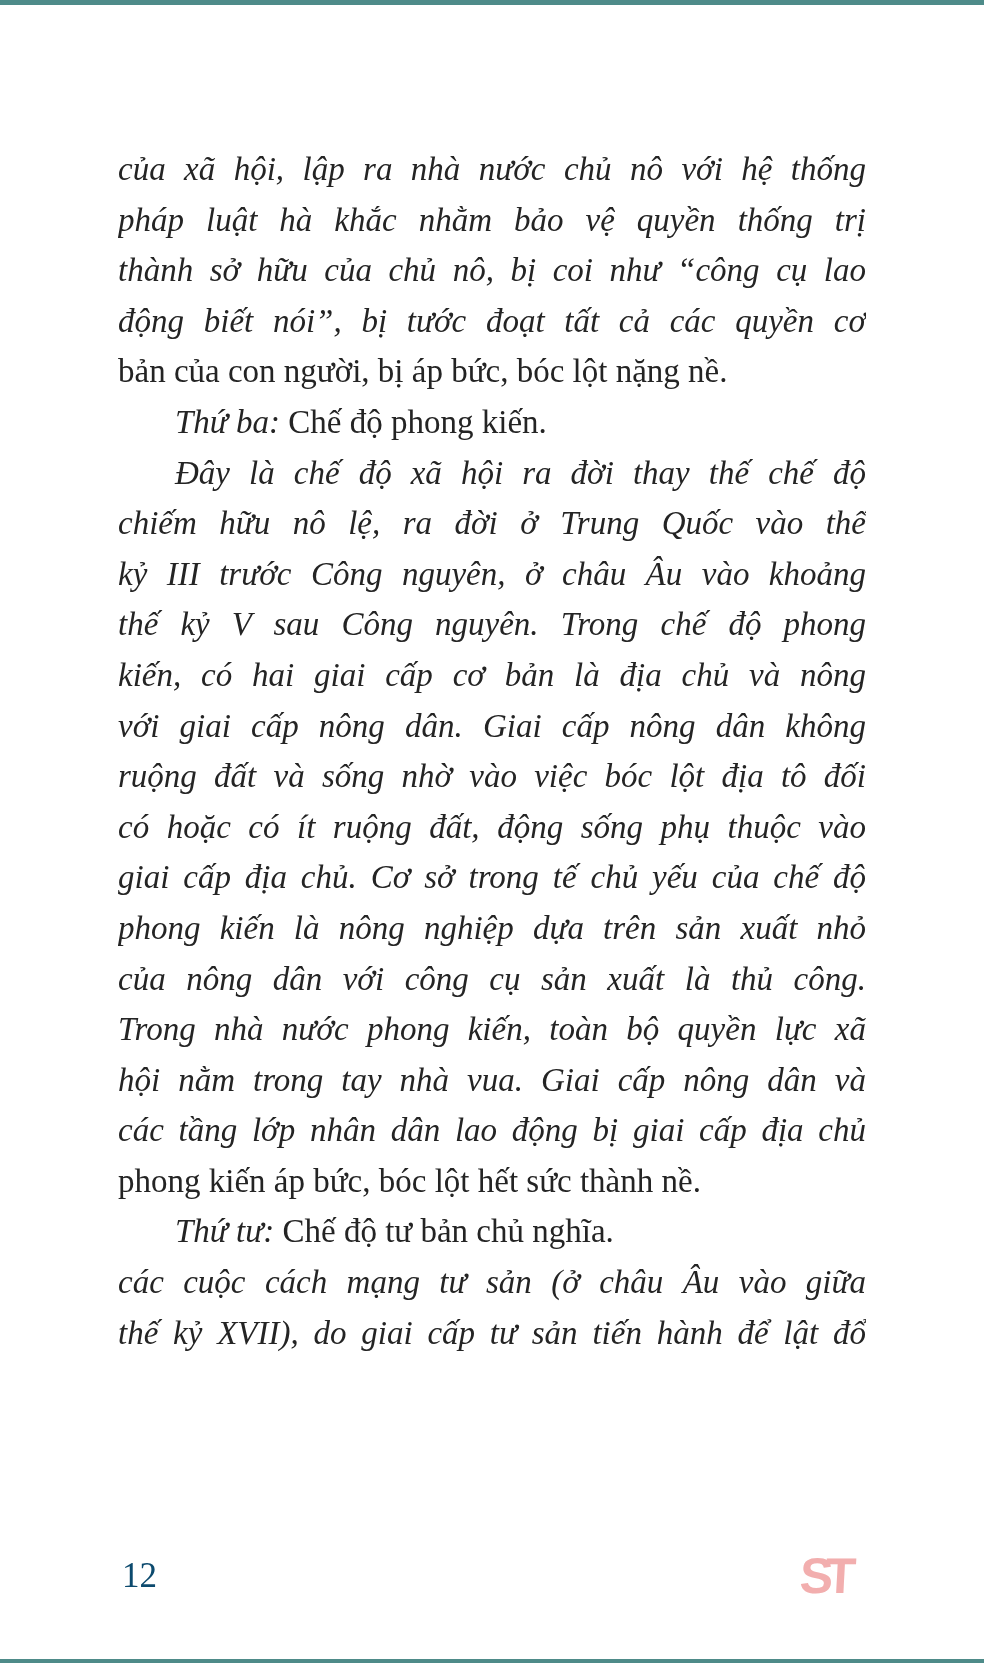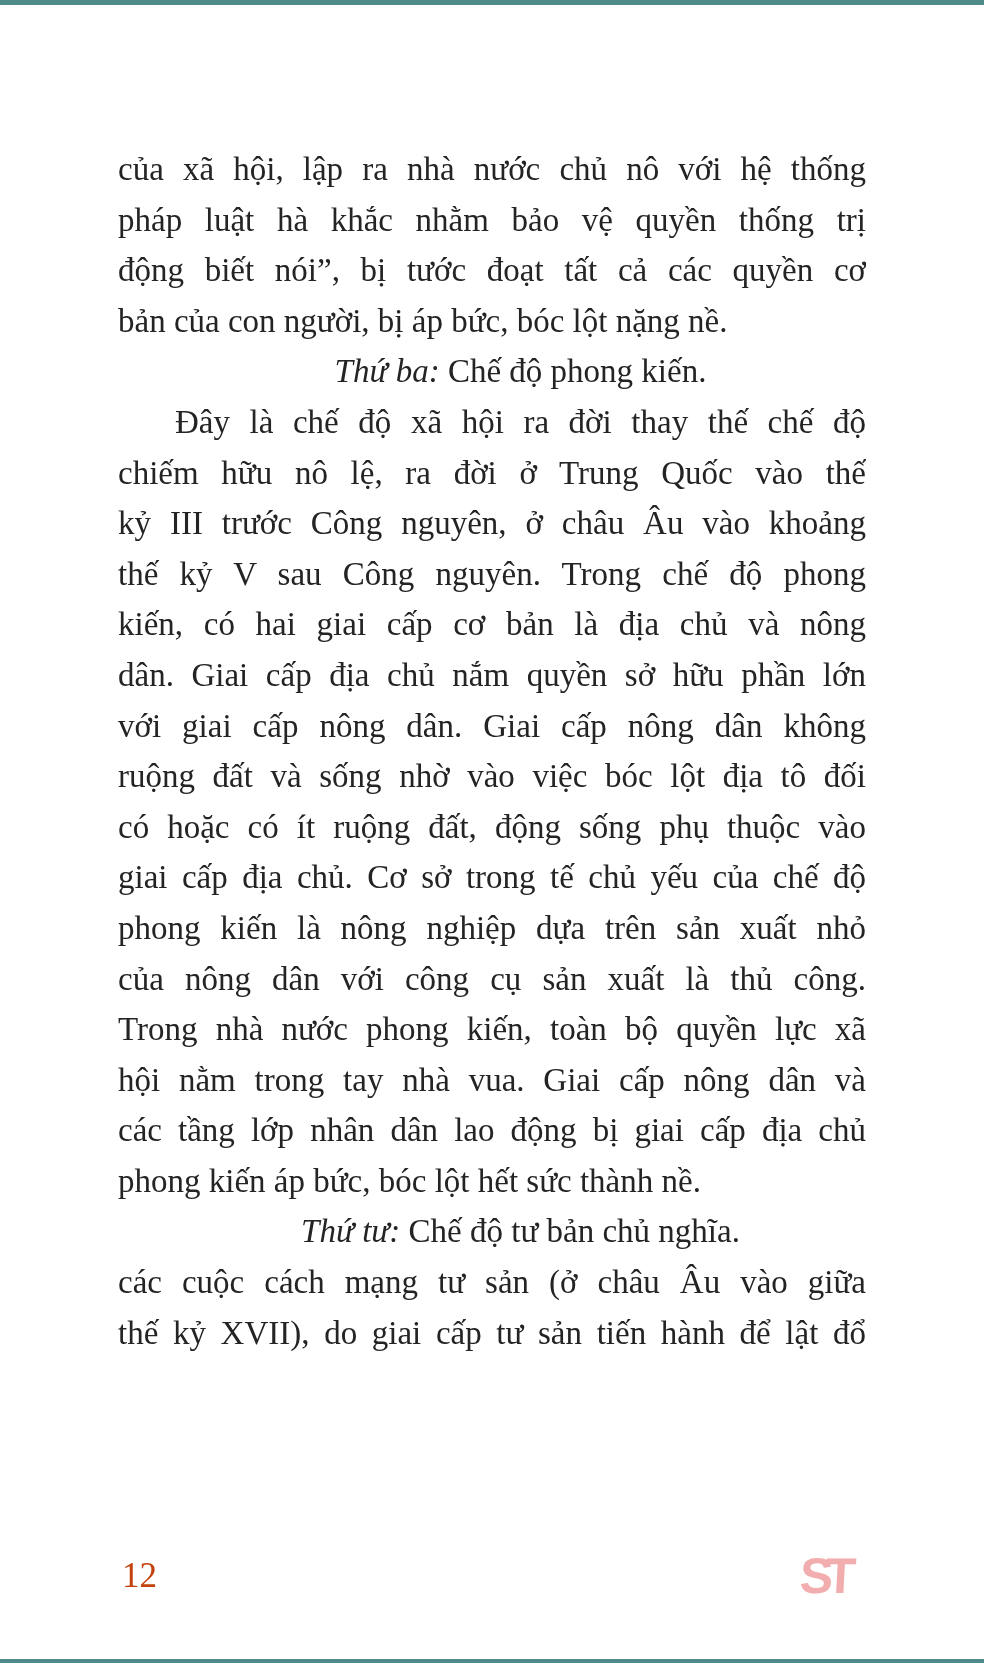--- a/index.html
+++ b/index.html
@@ -29,29 +29,30 @@
   }
   .line {
     line-height: 50.6px;
     height: 50.6px;
     overflow: hidden;
     text-justify: inter-word;
   }
   .line.j {
     text-align: justify;
     text-align-last: justify;
+    font-style: italic;
   }
-  .line.ind { padding-left: 57px; text-align: center; }
+  .line.ind { padding-left: 57px; }
   .line em { font-style: italic; }
   .page-number {
     position: absolute;
     left: 122px; top: 1556px;
     font-size: 35px;
     line-height: 40px;
-    color: #c2410c;
+    color: #0c4a6e;
   }
   .publisher-logo {
     position: absolute;
     left: 800px; top: 1548px;
     width: 60px; height: 56px;
     font-family: "Liberation Sans", sans-serif;
     font-size: 50px;
     line-height: 56px;
     font-weight: bold;
     color: #f2aeae;
@@ -60,29 +61,29 @@
   }
 </style>
 </head>
 <body>
 
 <div class="top-border"></div>
 
 <main class="text-block" id="text-block">
     <div class="line j">của xã hội, lập ra nhà nước chủ nô với hệ thống</div>
     <div class="line j">pháp luật hà khắc nhằm bảo vệ quyền thống trị</div>
+    <div class="line j">thành sở hữu của chủ nô, bị coi như “công cụ lao</div>
     <div class="line j">động biết nói”, bị tước đoạt tất cả các quyền cơ</div>
     <div class="line">bản của con người, bị áp bức, bóc lột nặng nề.</div>
     <div class="line ind"><em>Thứ ba:</em> Chế độ phong kiến.</div>
     <div class="line j ind">Đây là chế độ xã hội ra đời thay thế chế độ</div>
     <div class="line j">chiếm hữu nô lệ, ra đời ở Trung Quốc vào thế</div>
     <div class="line j">kỷ III trước Công nguyên, ở châu Âu vào khoảng</div>
     <div class="line j">thế kỷ V sau Công nguyên. Trong chế độ phong</div>
     <div class="line j">kiến, có hai giai cấp cơ bản là địa chủ và nông</div>
-    <div class="line j">dân. Giai cấp địa chủ nắm quyền sở hữu phần lớn</div>
     <div class="line j">với giai cấp nông dân. Giai cấp nông dân không</div>
     <div class="line j">ruộng đất và sống nhờ vào việc bóc lột địa tô đối</div>
     <div class="line j">có hoặc có ít ruộng đất, động sống phụ thuộc vào</div>
     <div class="line j">giai cấp địa chủ. Cơ sở trong tế chủ yếu của chế độ</div>
     <div class="line j">phong kiến là nông nghiệp dựa trên sản xuất nhỏ</div>
     <div class="line j">của nông dân với công cụ sản xuất là thủ công.</div>
     <div class="line j">Trong nhà nước phong kiến, toàn bộ quyền lực xã</div>
     <div class="line j">hội nằm trong tay nhà vua. Giai cấp nông dân và</div>
     <div class="line j">các tầng lớp nhân dân lao động bị giai cấp địa chủ</div>
     <div class="line">phong kiến áp bức, bóc lột hết sức thành nề.</div>

